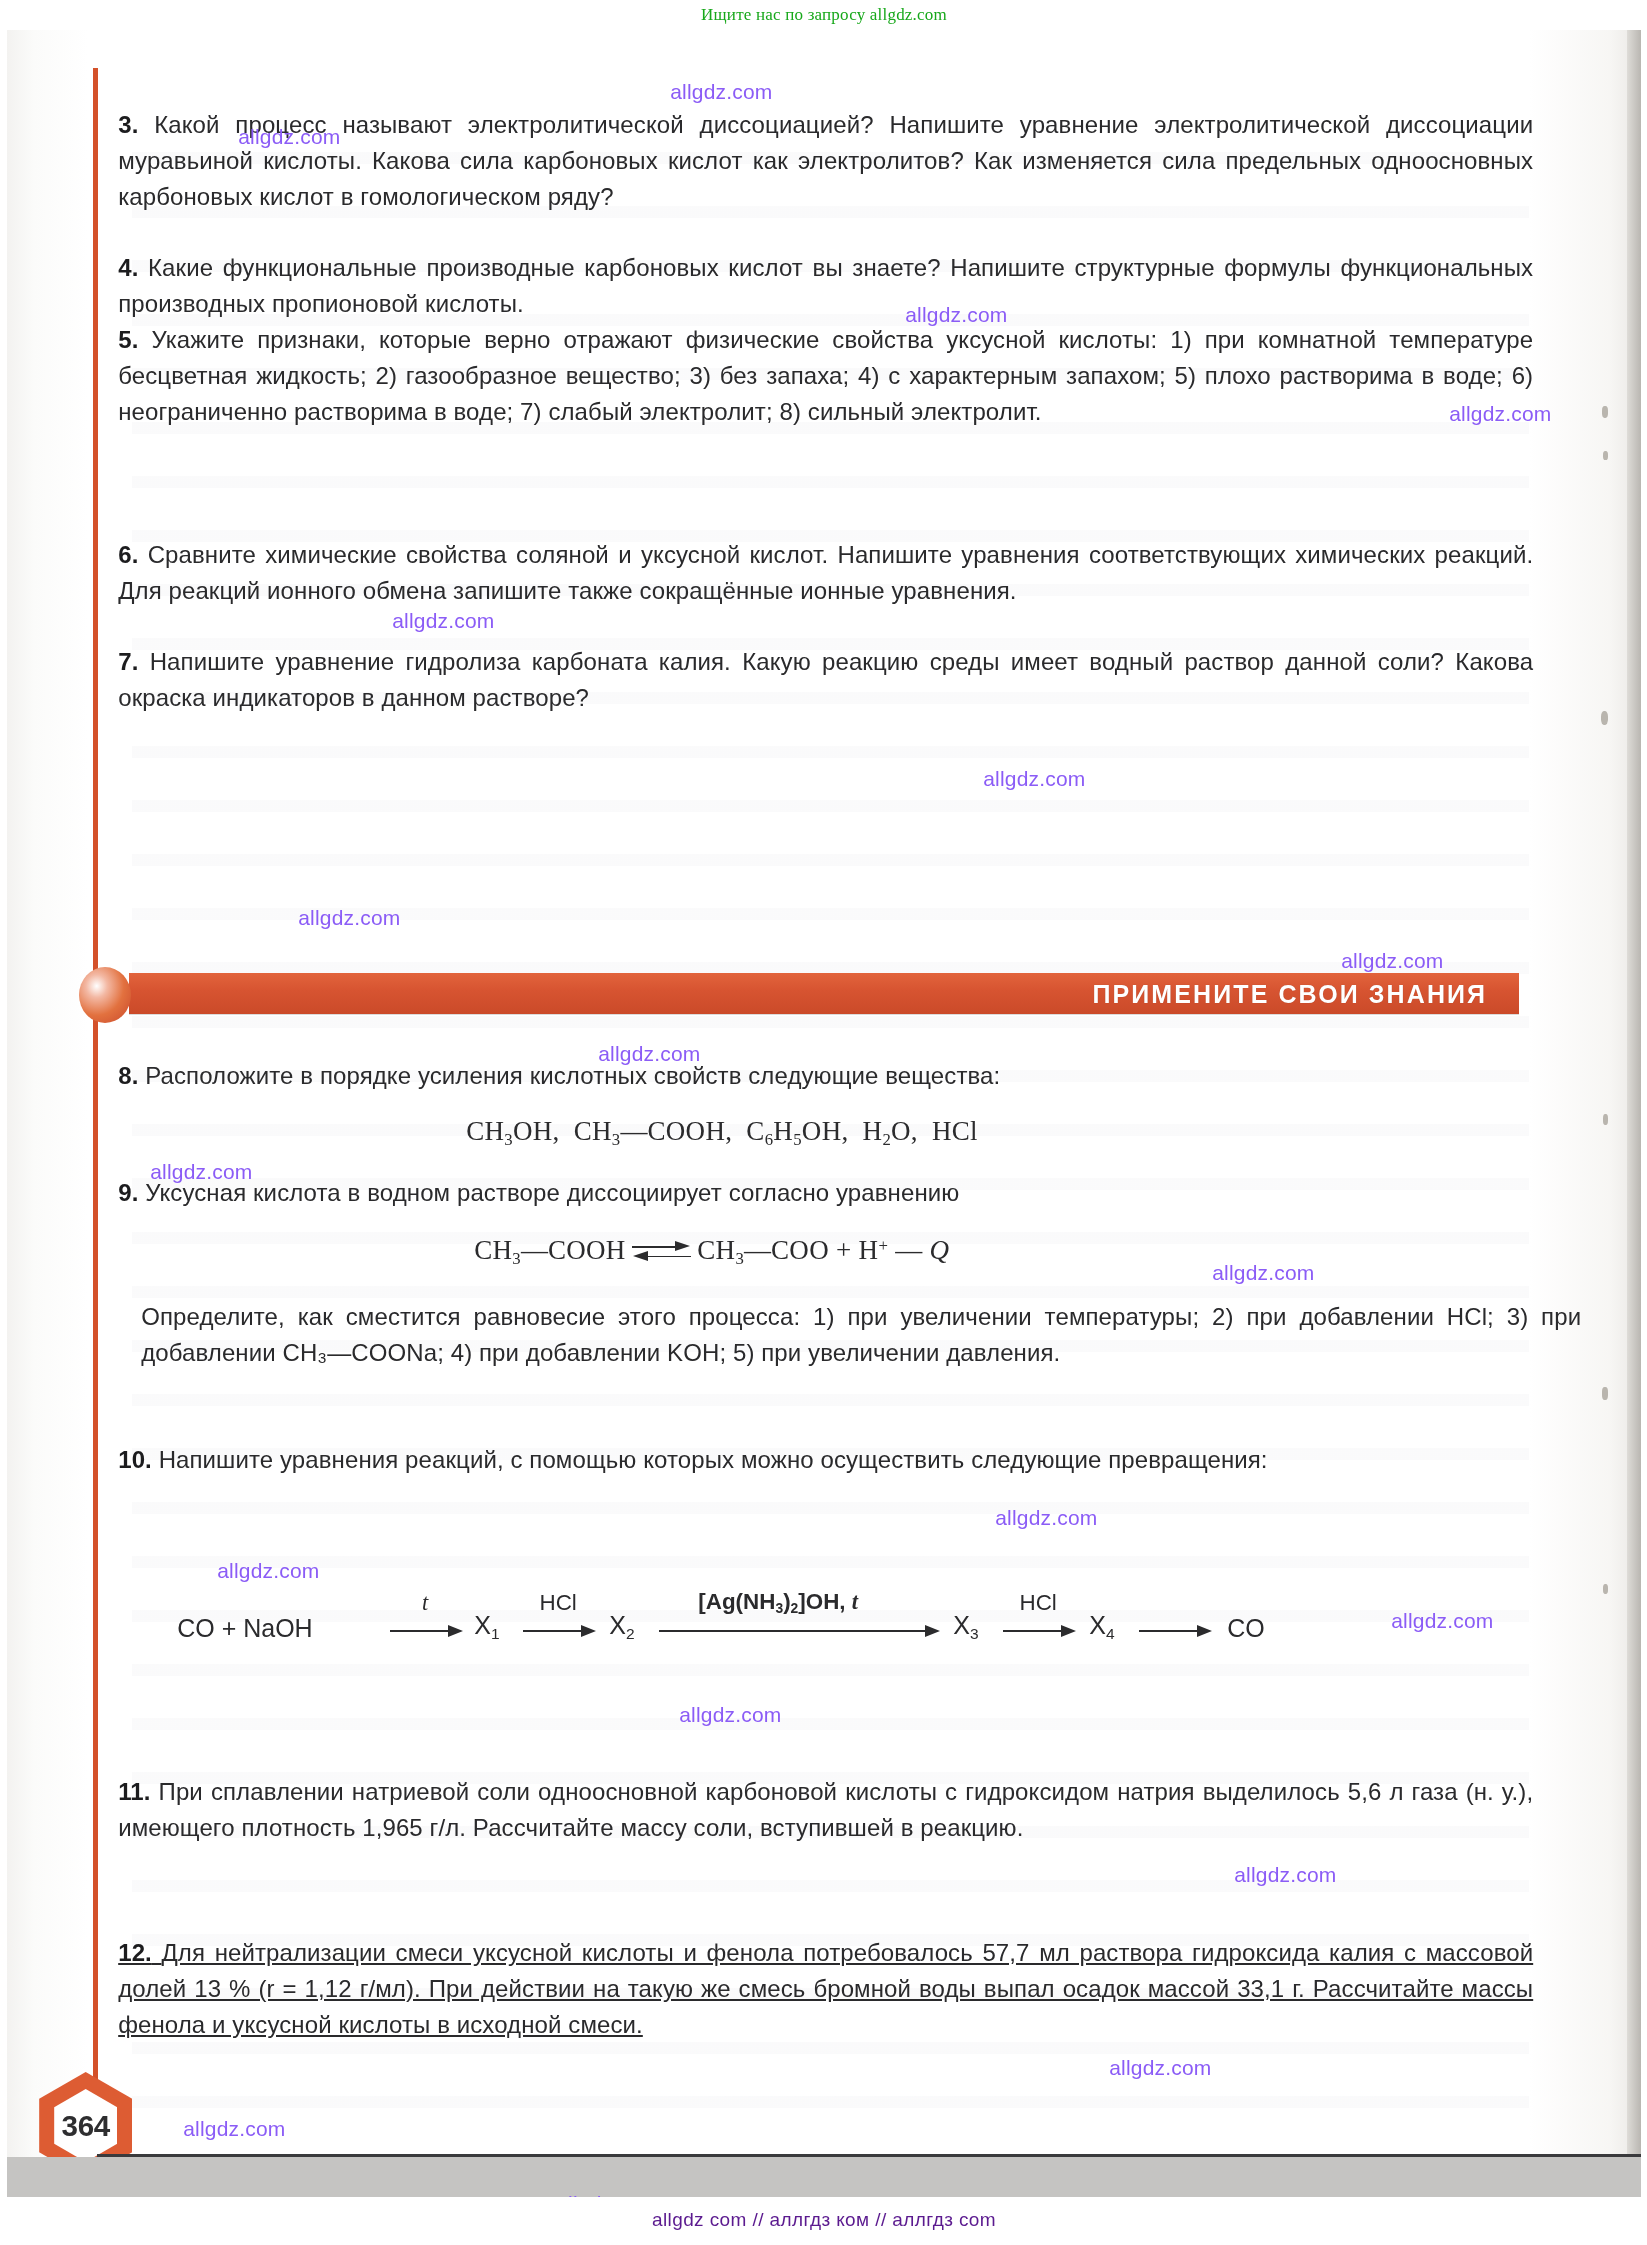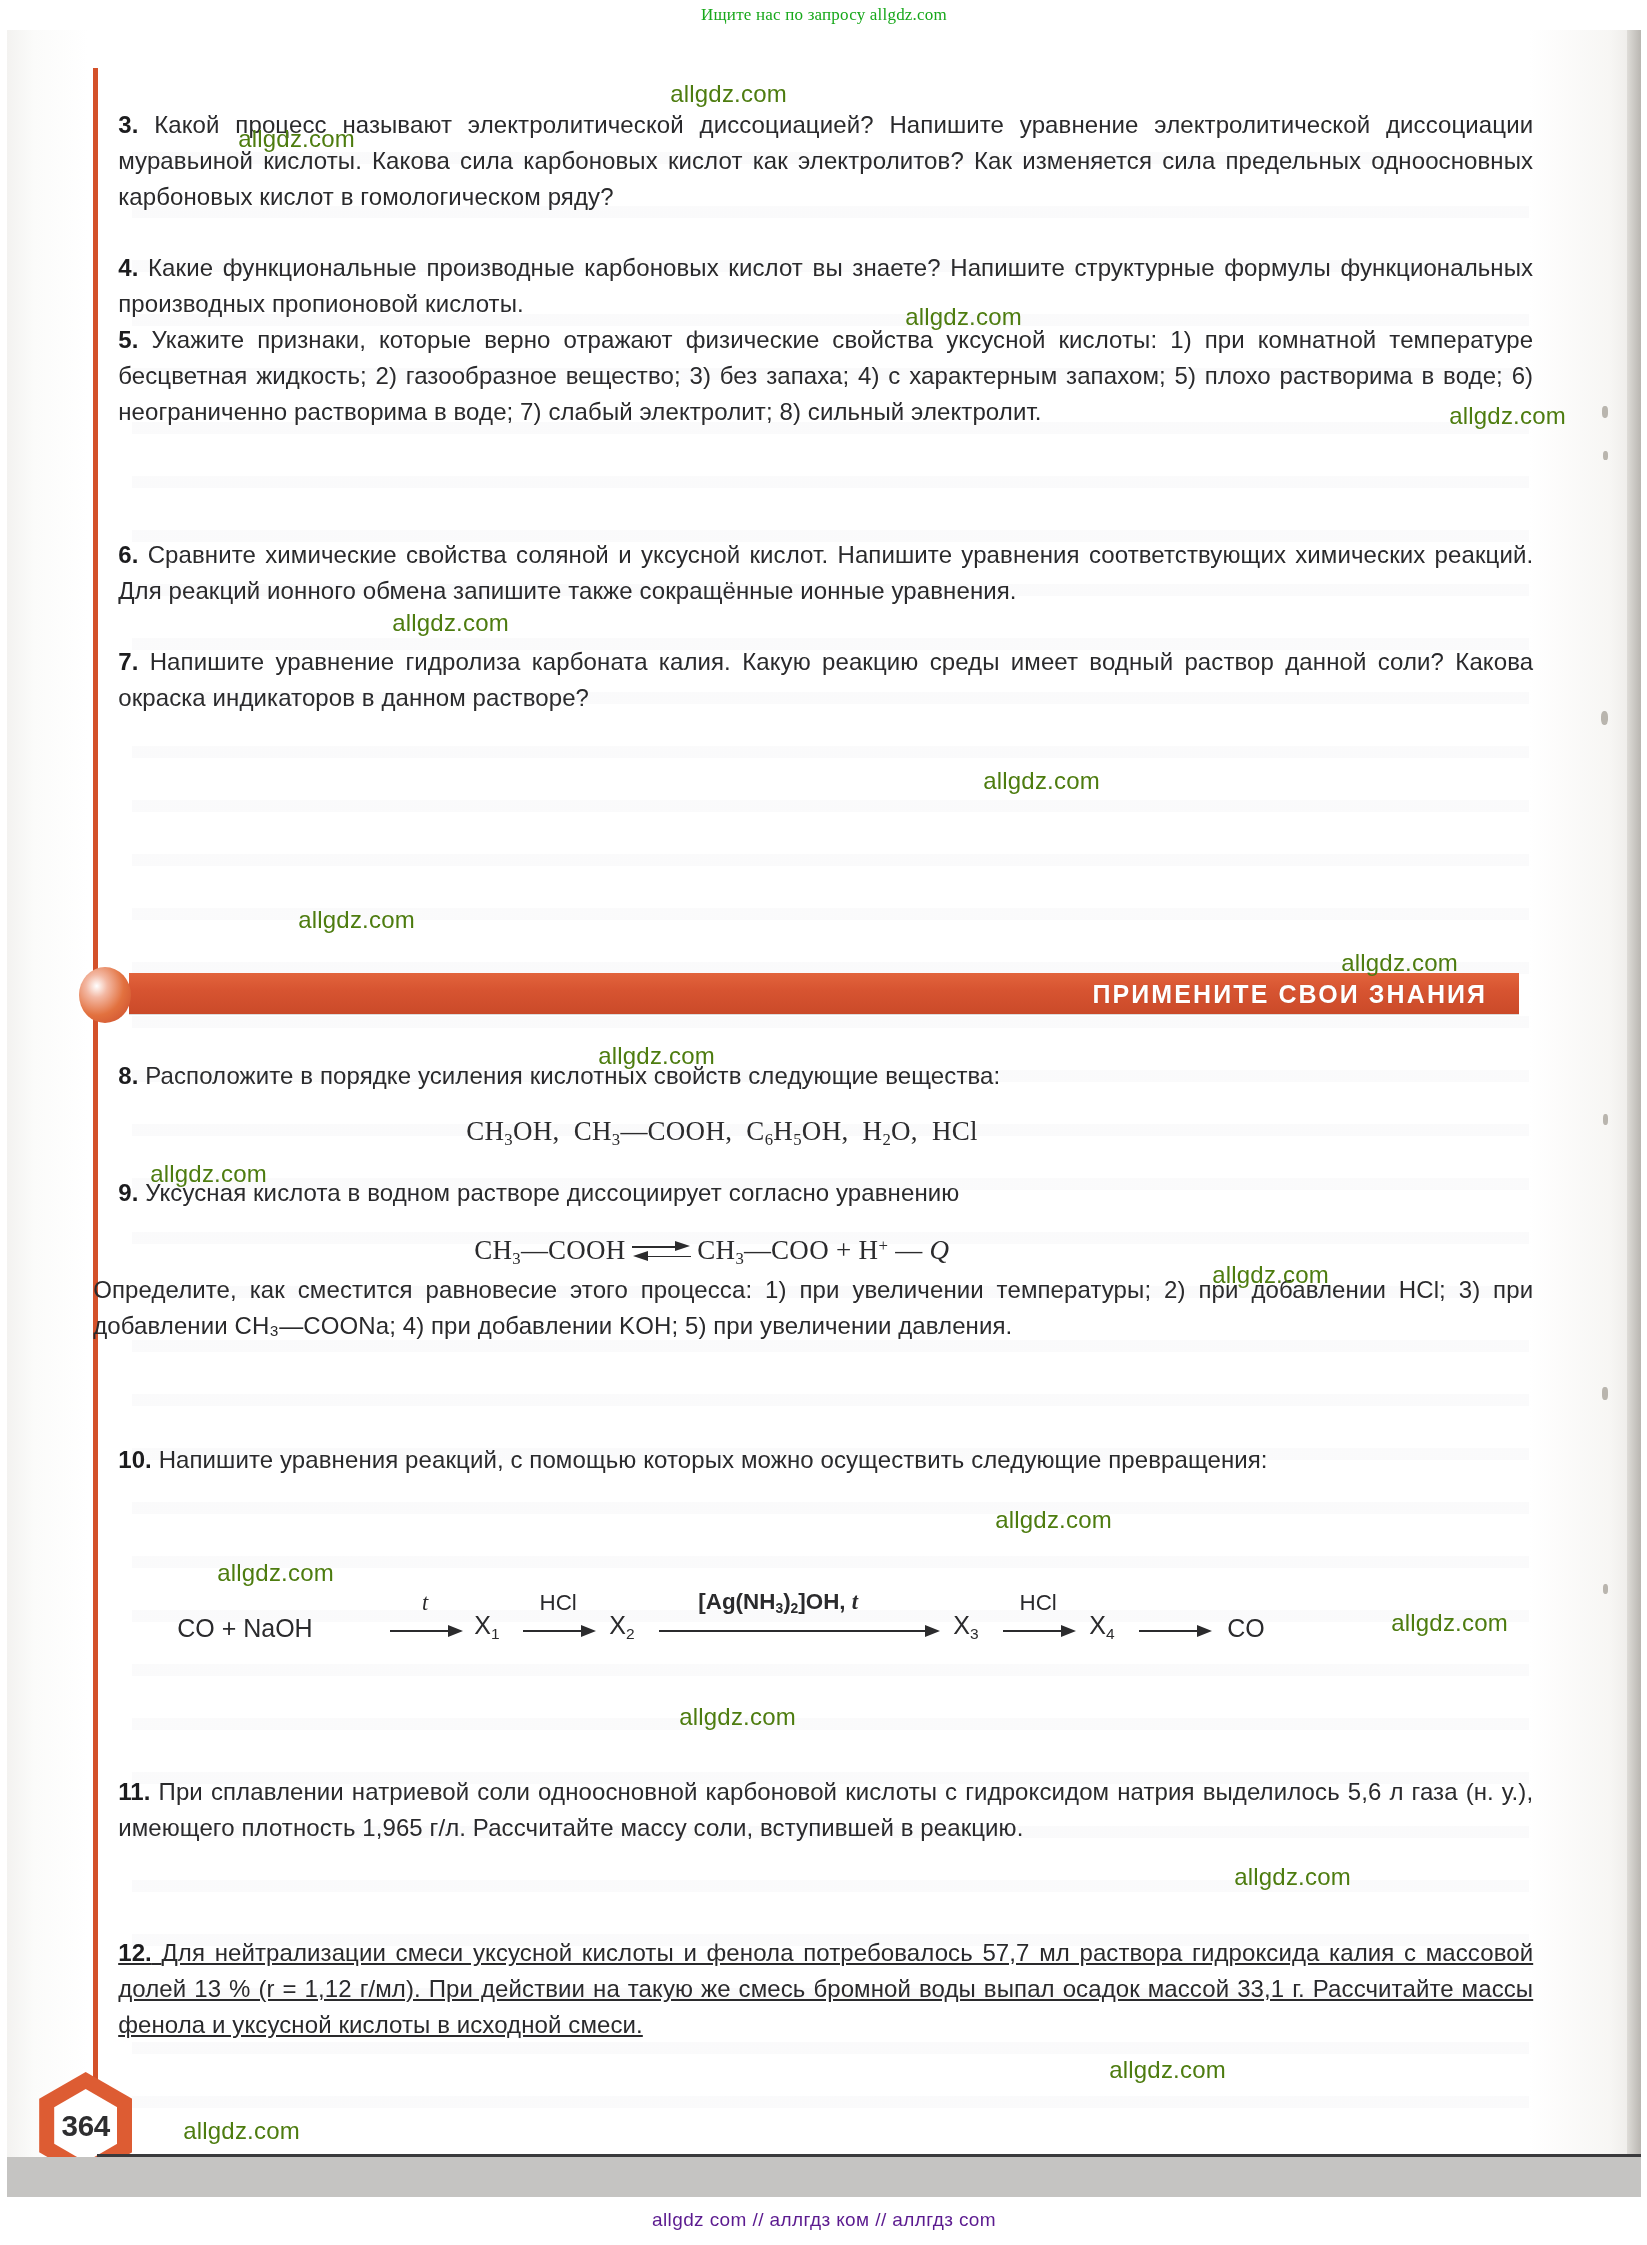--- a/index.html
+++ b/index.html
@@ -305,23 +305,23 @@
     left: 0;
     top: 2127px;
     width: 1634px;
     height: 62px;
     background: #c5c4c2;
   }
 
   
   .wm {
     position: absolute;
-    color: #4d7c0f;
-    font-family: "Liberation Sans", sans-serif;
-    font-size: 24px;
+    color: #8b5cf6;
+    font-family: "Liberation Sans", sans-serif;
+    font-size: 21px;
     white-space: nowrap;
     letter-spacing: 0.2px;
   }
 
   
   .footer-note {
     position: absolute;
     left: 0;
     top: 2209px;
     width: 1648px;
@@ -397,21 +397,21 @@
 
   <div class="para" style="left:111px; top:1145px; width:1415px;">
     <b class="num">9.</b>
     <span>Уксусная кислота в водном растворе диссоциирует согласно уравнению</span>
   </div>
 
   <div class="formula" style="left:467px; top:1205px;">
     CH<sub>3</sub><span class="bond">—</span>COOH<span class="eqarrow"><span class="top-line"></span><span class="head-r"></span><span class="bot-line"></span><span class="head-l"></span></span>CH<sub>3</sub><span class="bond">—</span>COO&nbsp;+&nbsp;H<sup>+</sup>&nbsp;—&nbsp;<i style="font-family:'Liberation Serif',serif;">Q</i>
   </div>
 
-  <div class="para" style="left:86px; top:1242px; width:1440px;">
+  <div class="para" style="left:86px; top:1269px; width:1440px;padding-left:48px;">
     <span>Определите, как сместится равновесие этого процесса: 1) при увеличении температуры; 2) при добавлении HCl; 3) при добавлении CH₃—COONa; 4) при добавлении KOH; 5) при увеличении давления.</span>
   </div>
 
   <div class="para" style="left:111px; top:1412px; width:1415px;">
     <b class="num">10.</b>
     <span>Напишите уравнения реакций, с помощью которых можно осуществить следующие превращения:</span>
   </div>
 
   <div class="scheme" style="width:1272px;">
     <span class="node" style="left:0px;">CO + NaOH</span>

